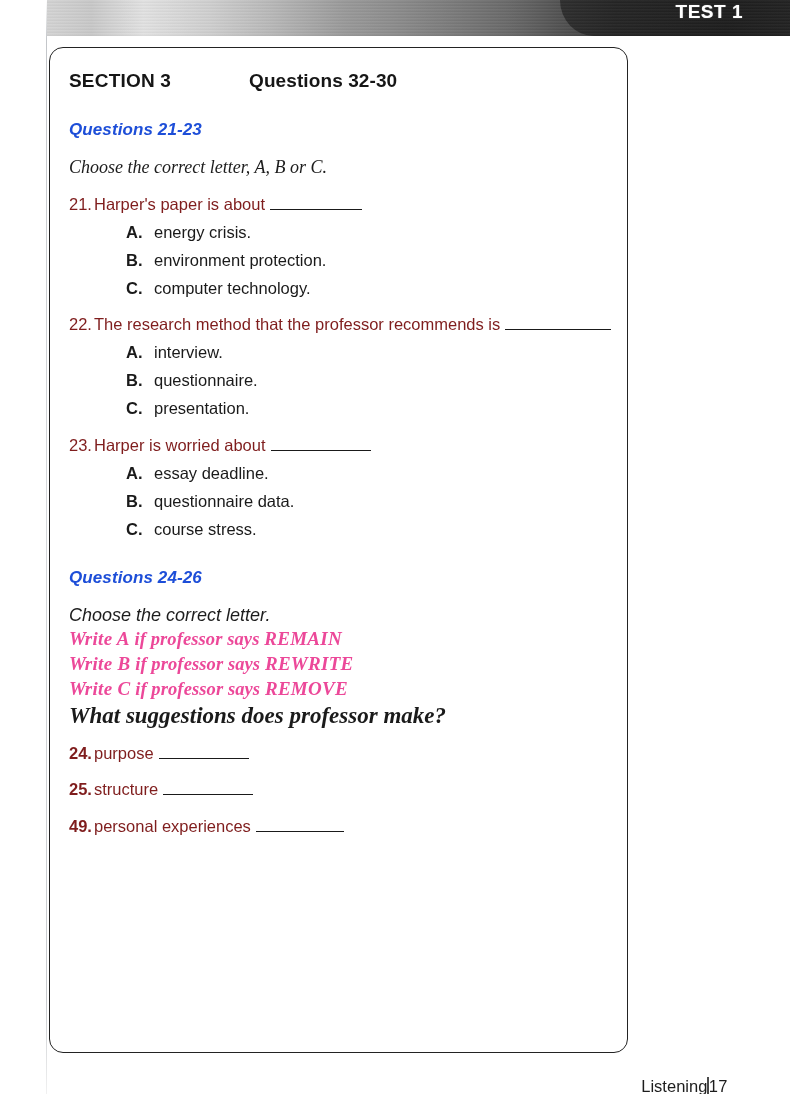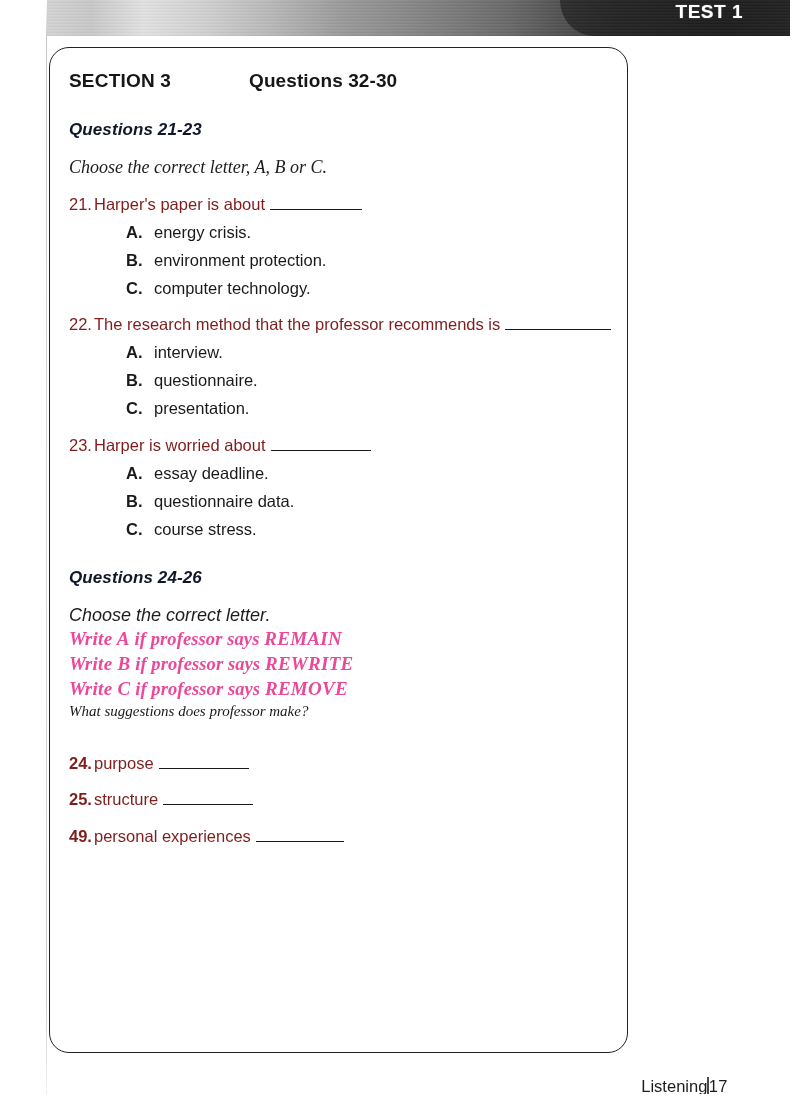--- a/index.html
+++ b/index.html
@@ -100,21 +100,21 @@
   }
 
   
   .page-box {
     position: absolute;
     left: 49px;
     top: 47px;
     width: 579px;
     height: 1006px;
     border: 1.6px solid #232323;
-    border-radius: 20px;
+    border-radius: 14px;
     background: #ffffff;
     box-sizing: border-box;
   }
 
   .content {
     position: absolute;
     left: 19px;
     top: 22px;
     right: 16px;
   }
@@ -140,21 +140,21 @@
     font-size: 19px;
     letter-spacing: 0.1px;
     color: #161616;
   }
 
   .q-group-head {
     font-family: "Liberation Sans", sans-serif;
     font-weight: bold;
     font-style: italic;
     font-size: 17px;
-    color: #0f172a;
+    color: #1d4ed8;
     margin: 0 0 17px 0;
     letter-spacing: 0.1px;
   }
 
   .instruction {
     font-family: "Liberation Serif", serif;
     font-style: italic;
     font-size: 18px;
     color: #1d1d1d;
     margin: 0 0 15px 0;
@@ -182,24 +182,24 @@
     font-size: 19px;
     letter-spacing: 0.3px;
   }
   .rule-line .mid {
     font-weight: bold;
   }
 
   .prompt-line {
     font-family: "Liberation Serif", serif;
     font-style: italic;
-    font-weight: normal;
-    font-size: 15px;
+    font-weight: bold;
+    font-size: 23px;
     color: #1a1a1a;
-    margin: 0 0 19px 0;
+    margin: 0 0 0 0;
   }
 
   .question {
     font-family: "Liberation Sans", sans-serif;
     font-size: 16.5px;
     color: #7f1d1d;
     margin: 0 0 9px 0;
     display: flex;
     align-items: baseline;
   }

